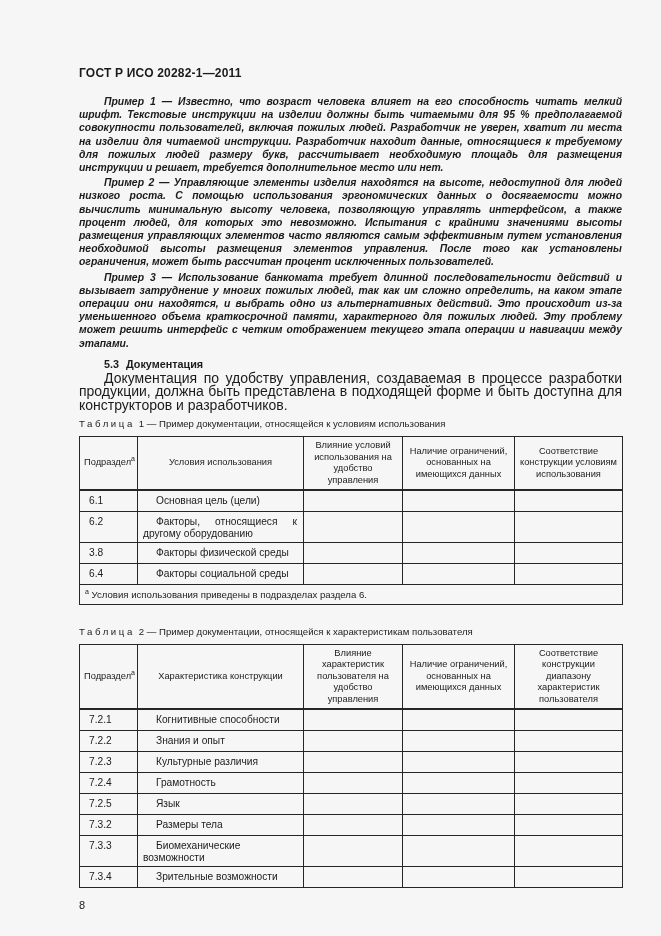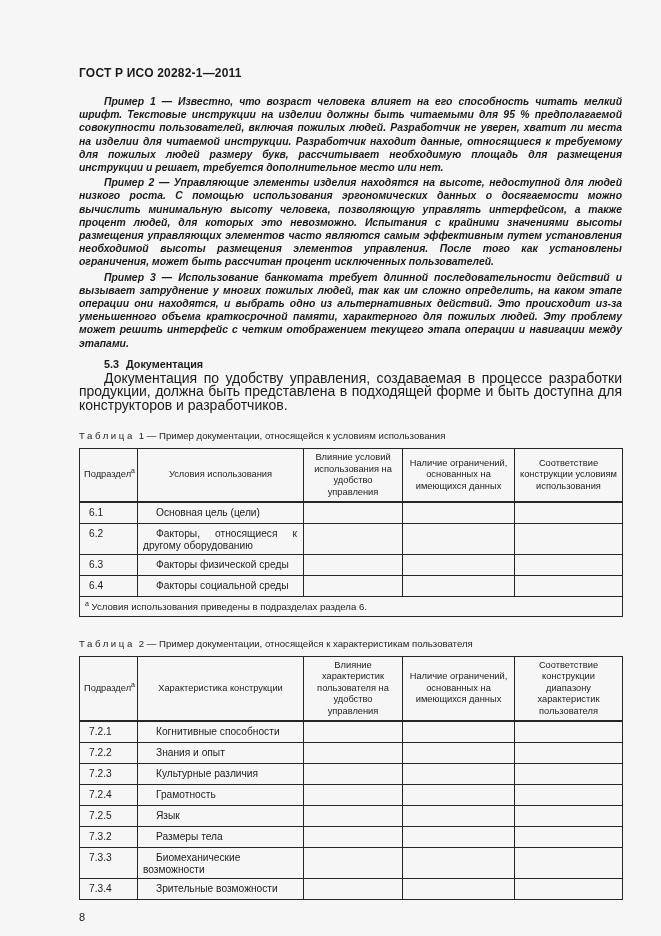--- a/index.html
+++ b/index.html
@@ -33,21 +33,21 @@
   }
   .heading-num{margin-right:7px;}
   .para{
     font-size:14px;line-height:13.4px;
     text-align:justify;text-indent:25px;margin:0;
   }
   .table-caption{
     font-size:9.6px;line-height:11px;
     margin:0;color:#222;
   }
-  .caption-1{margin-top:18px;}
+  .caption-1{margin-top:6px;}
   .caption-2{margin-top:21px;}
   .cap-label{letter-spacing:2.6px;margin-right:4px;}
   table{
     border-collapse:collapse;table-layout:fixed;
     width:543px;margin-top:7px;
     border:1.5px solid #262626;
   }
   col.c1{width:58px;}
   col.c2{width:166px;}
   col.c3{width:99px;}
@@ -123,21 +123,21 @@
           <td class="empty"></td>
         </tr>
         <tr>
           <td class="num">6.2</td>
           <td class="label">Факторы, относящиеся к другому оборудованию</td>
           <td class="empty"></td>
           <td class="empty"></td>
           <td class="empty"></td>
         </tr>
         <tr>
-          <td class="num">6.3</td>
+          <td class="num">3.8</td>
           <td class="label">Факторы физической среды</td>
           <td class="empty"></td>
           <td class="empty"></td>
           <td class="empty"></td>
         </tr>
         <tr>
           <td class="num">6.4</td>
           <td class="label">Факторы социальной среды</td>
           <td class="empty"></td>
           <td class="empty"></td>

